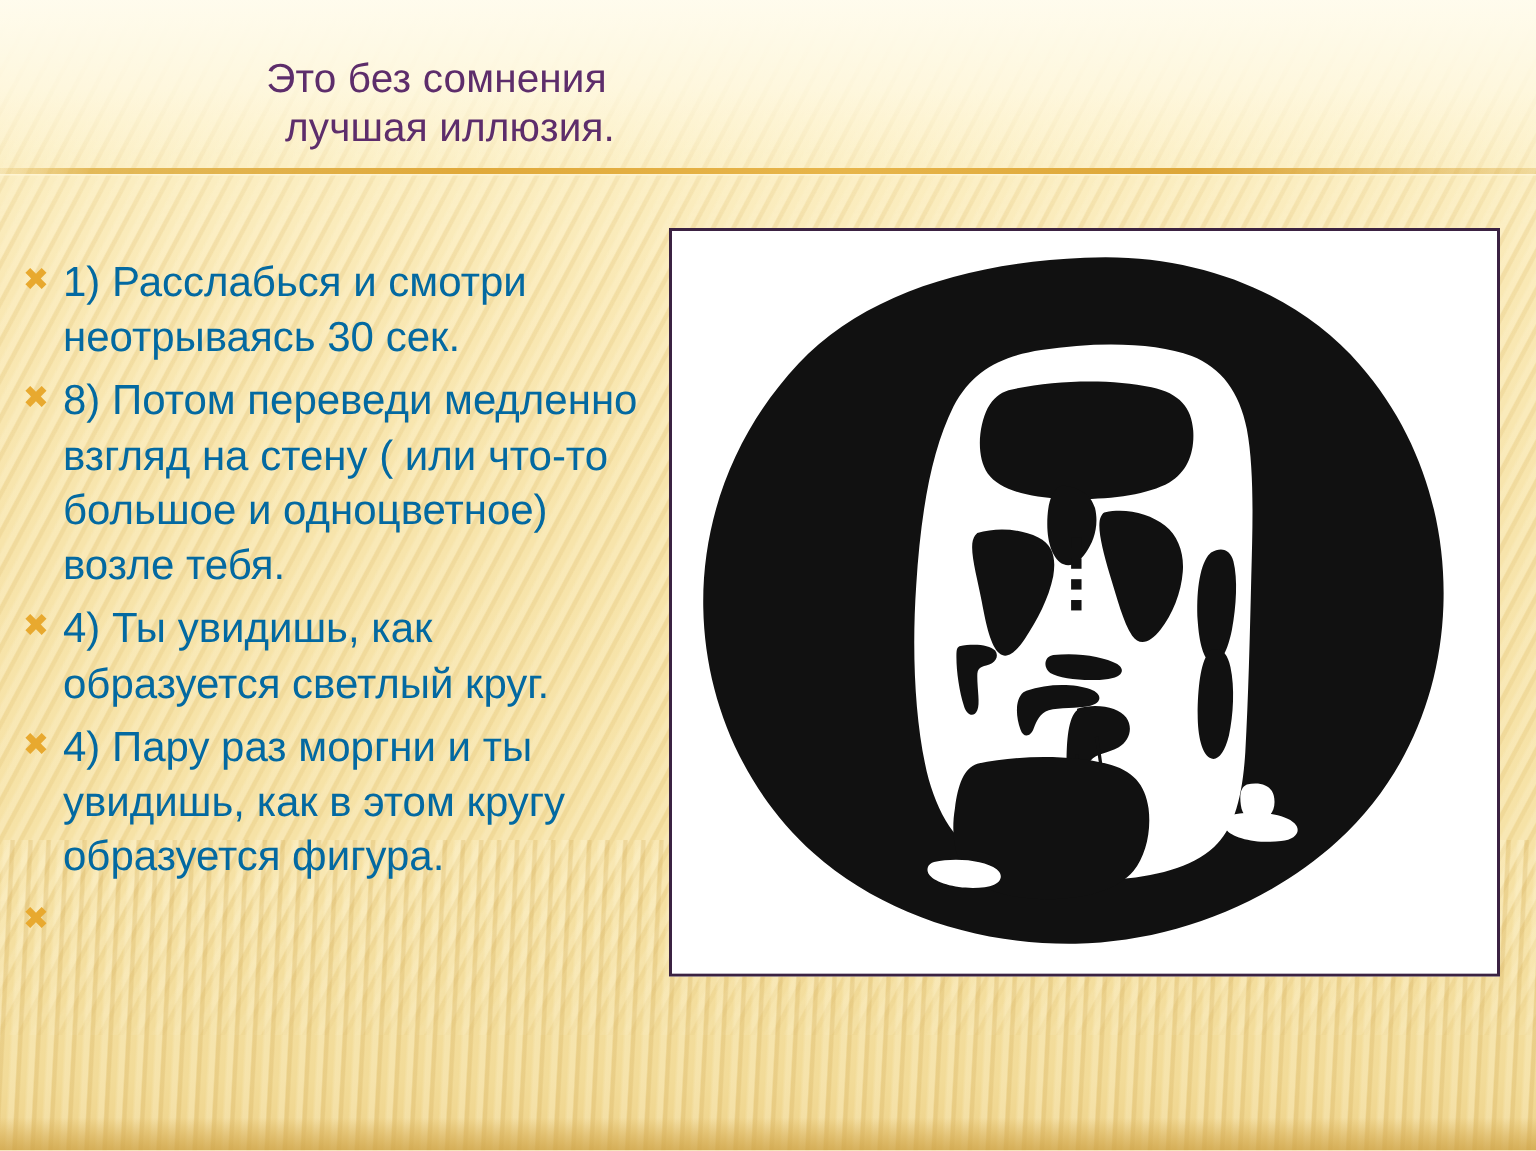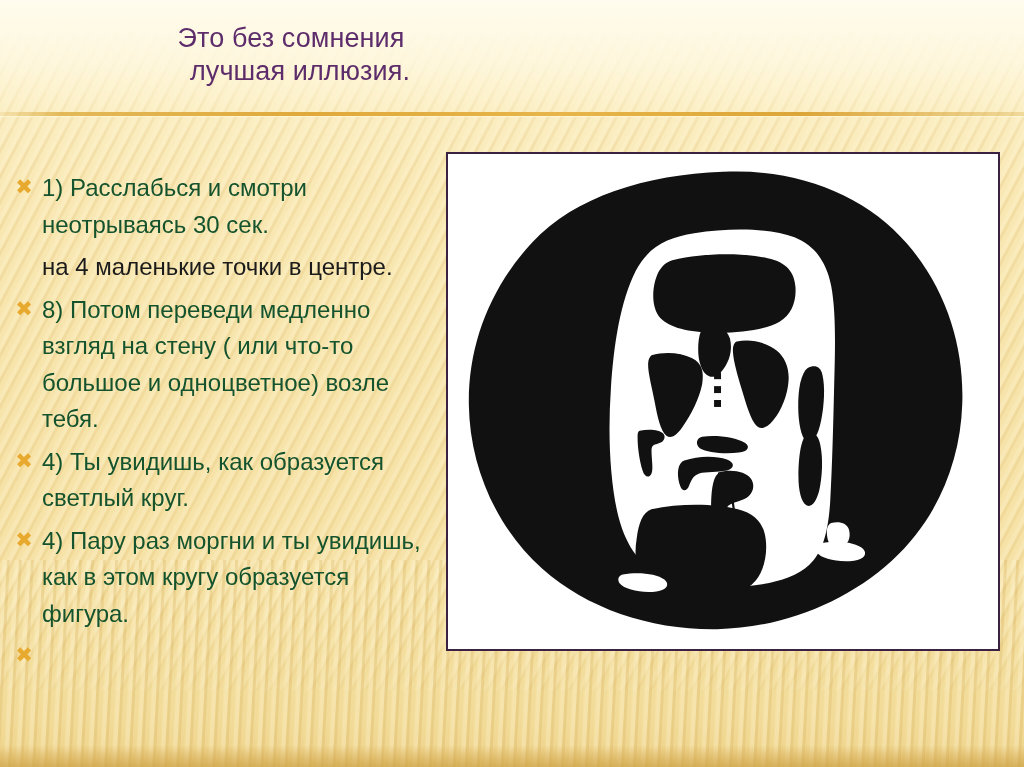--- a/index.html
+++ b/index.html
@@ -87,21 +87,21 @@
   .bg-top-wash {
     position: absolute;
     left: 0; right: 0; top: 0; height: 118px;
     background: linear-gradient(to bottom, rgba(255,252,238,0.95), rgba(255,250,226,0.30) 70%, rgba(255,250,226,0) 100%);
   }
 
   
   .title-block {
     position: absolute;
     left: 56px;
-    top: 22px;
+    top: 36px;
     width: 470px;
     text-align: center;
   }
   .title-line {
     color: #5d2d6b;
     font-size: 27px;
     line-height: 33px;
     font-weight: 400;
     letter-spacing: .1px;
     white-space: nowrap;
@@ -144,22 +144,22 @@
     top: 7px;
     width: 20px;
     height: 20px;
     color: #e8a92f;
     font-size: 21px;
     line-height: 20px;
     font-weight: 700;
     text-align: center;
   }
   .bullet-text {
-    color: #14532d;
-    font-size: 24px;
+    color: #0369a1;
+    font-size: 28px;
     line-height: 36.5px;
     font-weight: 400;
   }
   .sub-text {
     color: #1b1b1b;
     font-size: 24px;
     line-height: 36.5px;
     font-weight: 400;
     padding-left: 34px;
     margin-top: 6px;
@@ -207,21 +207,20 @@
   </div>
 
   <div class="divider"></div>
 
   <div class="body-list">
 
     <div class="bullet-row">
       <span class="bullet-mark">✖</span>
       <span class="bullet-text">1) Расслабься и смотри неотрываясь 30 сек.</span>
     </div>
-    <div class="sub-text">на 4 маленькие точки в центре.</div>
 
     <div class="bullet-row" style="margin-top:6px;">
       <span class="bullet-mark">✖</span>
       <span class="bullet-text">8) Потом переведи медленно взгляд на стену ( или что-то большое и одноцветное) возле тебя.</span>
     </div>
 
     <div class="bullet-row" style="margin-top:6px;">
       <span class="bullet-mark">✖</span>
       <span class="bullet-text">4) Ты увидишь, как образуется светлый круг.</span>
     </div>

